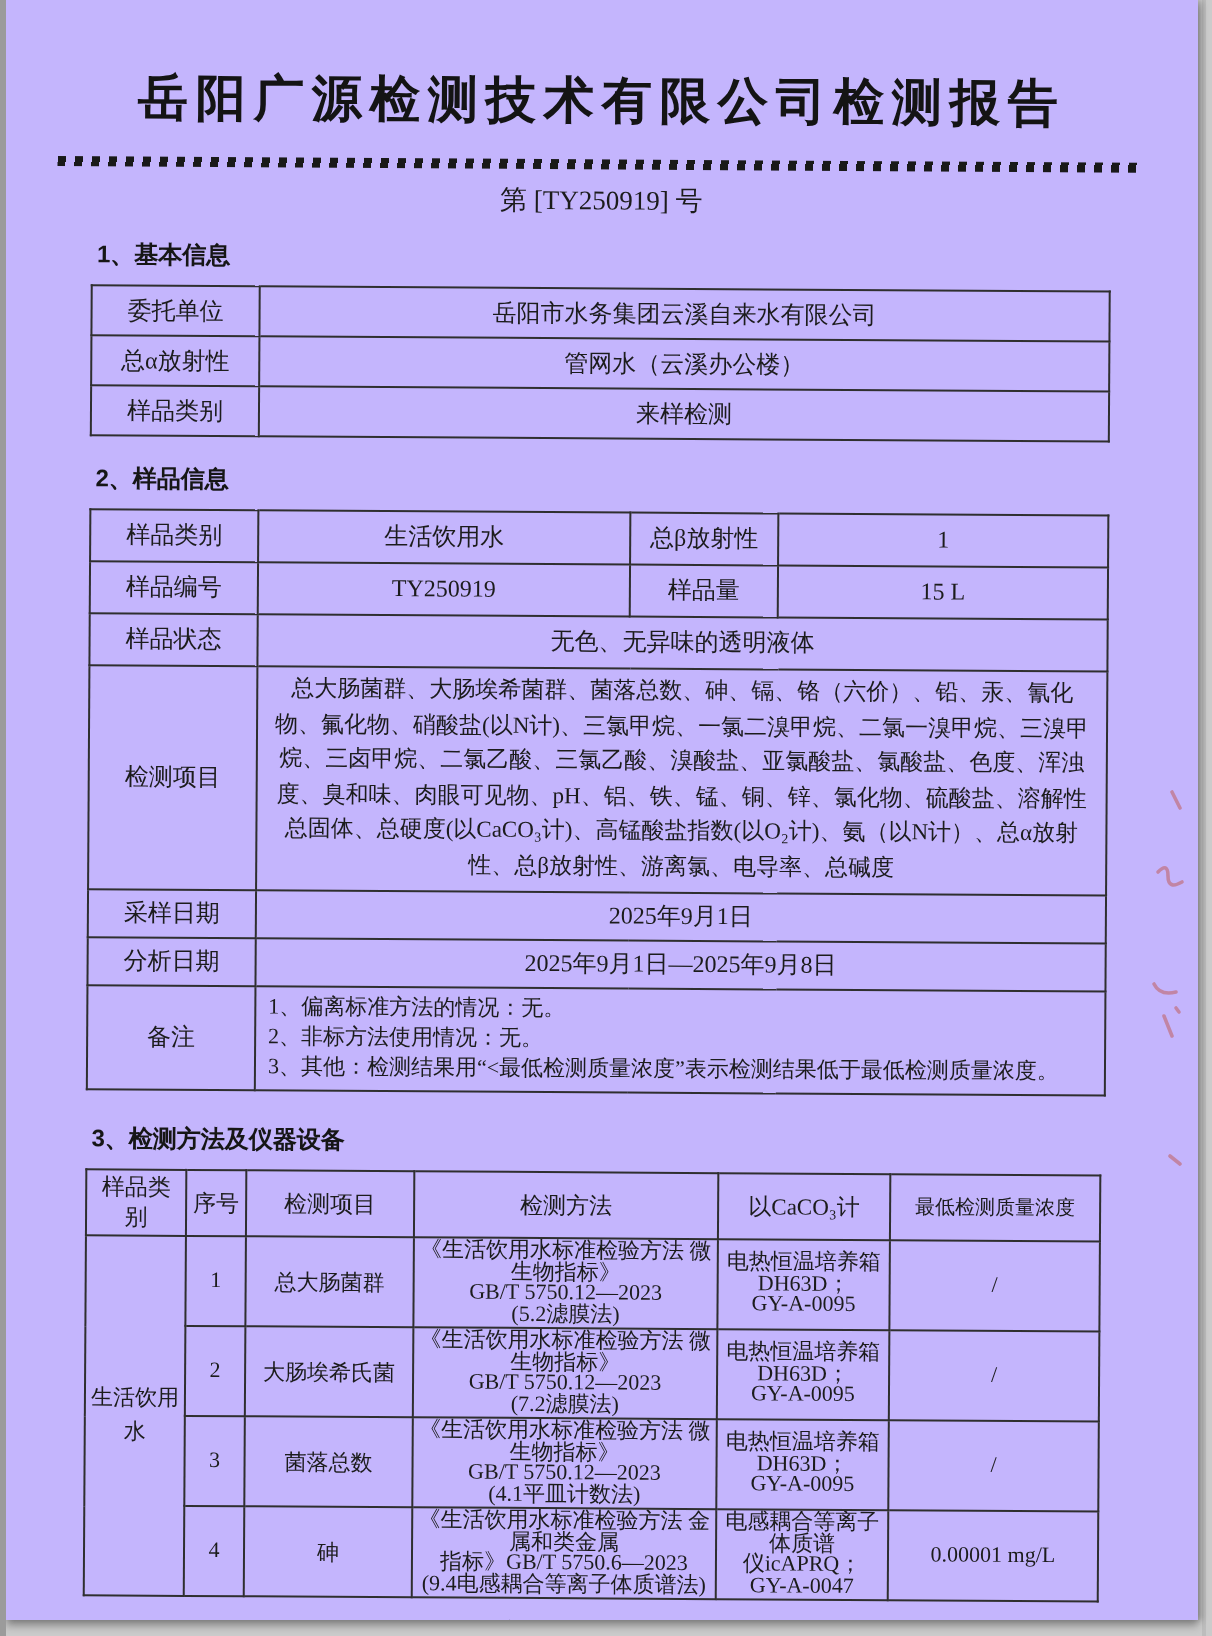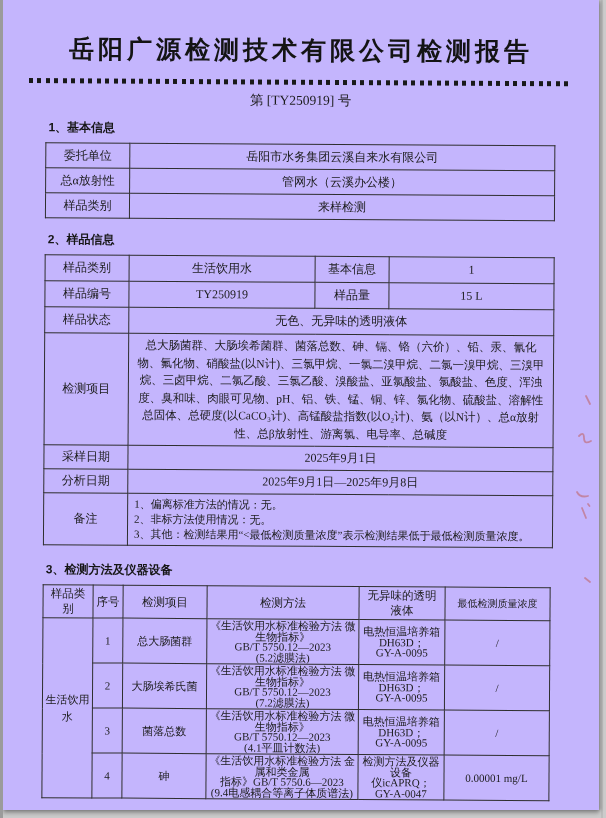--- a/index.html
+++ b/index.html
@@ -117,21 +117,21 @@
       <colgroup>
           <col style="width:84px">
           <col style="width:186px">
           <col style="width:74px">
           <col style="width:165px">
         </colgroup>
       <tbody>
           <tr class="r-std">
         <td>样品类别</td>
         <td>生活饮用水</td>
-        <td>基本信息</td>
+        <td>总β放射性</td>
         <td>1</td>
       </tr>
       <tr class="r-std">
         <td>样品编号</td>
         <td>TY250919</td>
         <td>样品量</td>
         <td>15 L</td>
       </tr>
       <tr class="r-std">
         <td>样品状态</td>
@@ -169,21 +169,21 @@
           <col style="width:152px">
           <col style="width:86px">
           <col style="width:105px">
         </colgroup>
       <tbody>
           <tr>
         <th>样品类别</th>
         <th>序号</th>
         <th>检测项目</th>
         <th>检测方法</th>
-        <th>无异味的透明液体</th>
+        <th>以CaCO₃计</th>
         <th style="font-size:10px">最低检测质量浓度</th>
       </tr>
       <tr class="r1">
         <td rowspan="4" class="cat-cell">生活饮用水</td>
         <td>1</td>
         <td>总大肠菌群</td>
         <td class="small-cell">
           <div>《生活饮用水标准检验方法 微生物指标》</div>
           <div>GB/T 5750.12—2023</div>
           <div>(5.2滤膜法)</div>
@@ -227,21 +227,21 @@
       </tr>
       <tr class="r4">
         <td>4</td>
         <td>砷</td>
         <td class="small-cell">
           <div>《生活饮用水标准检验方法 金属和类金属</div>
           <div>指标》GB/T 5750.6—2023</div>
           <div>(9.4电感耦合等离子体质谱法)</div>
         </td>
         <td class="small-cell">
-          <div>检测方法及仪器设备</div>
+          <div>电感耦合等离子体质谱</div>
           <div>仪icAPRQ；</div>
           <div>GY-A-0047</div>
         </td>
         <td class="limit-cell">0.00001 mg/L</td>
       </tr>
     </tbody>
       </table>
 
     <div class="footer">第 1 页  共 5 页</div>
   </div>

